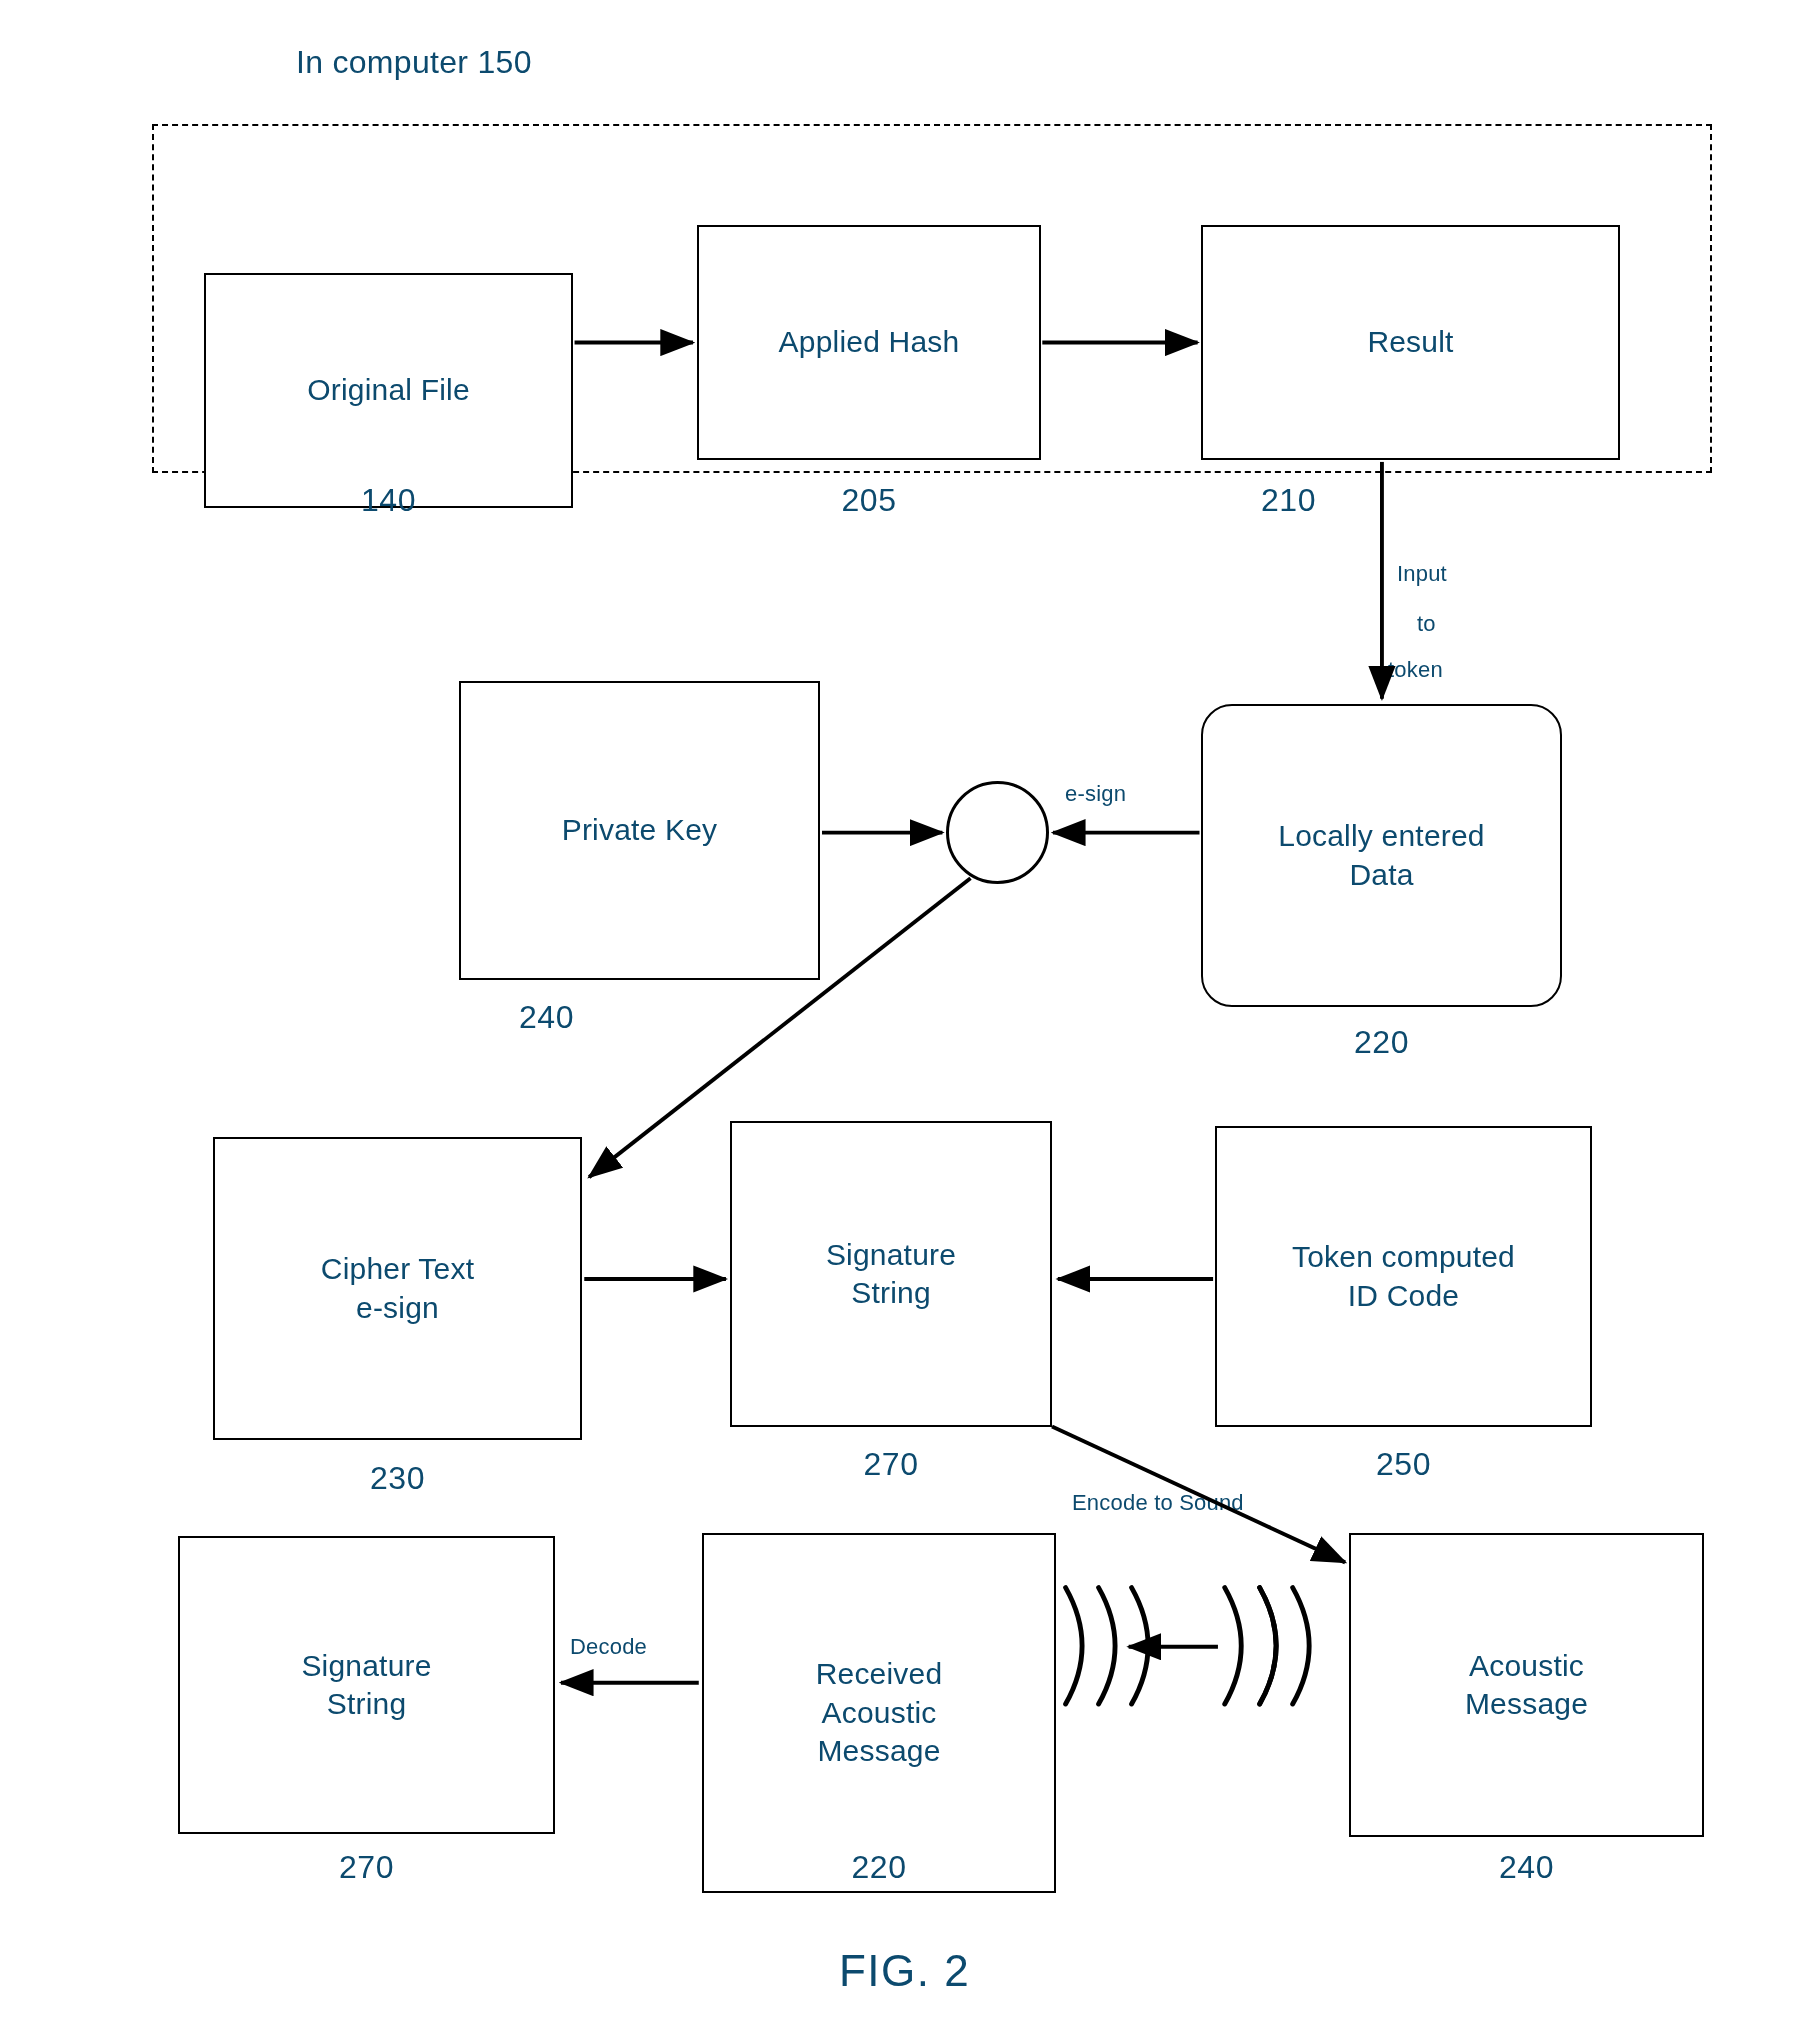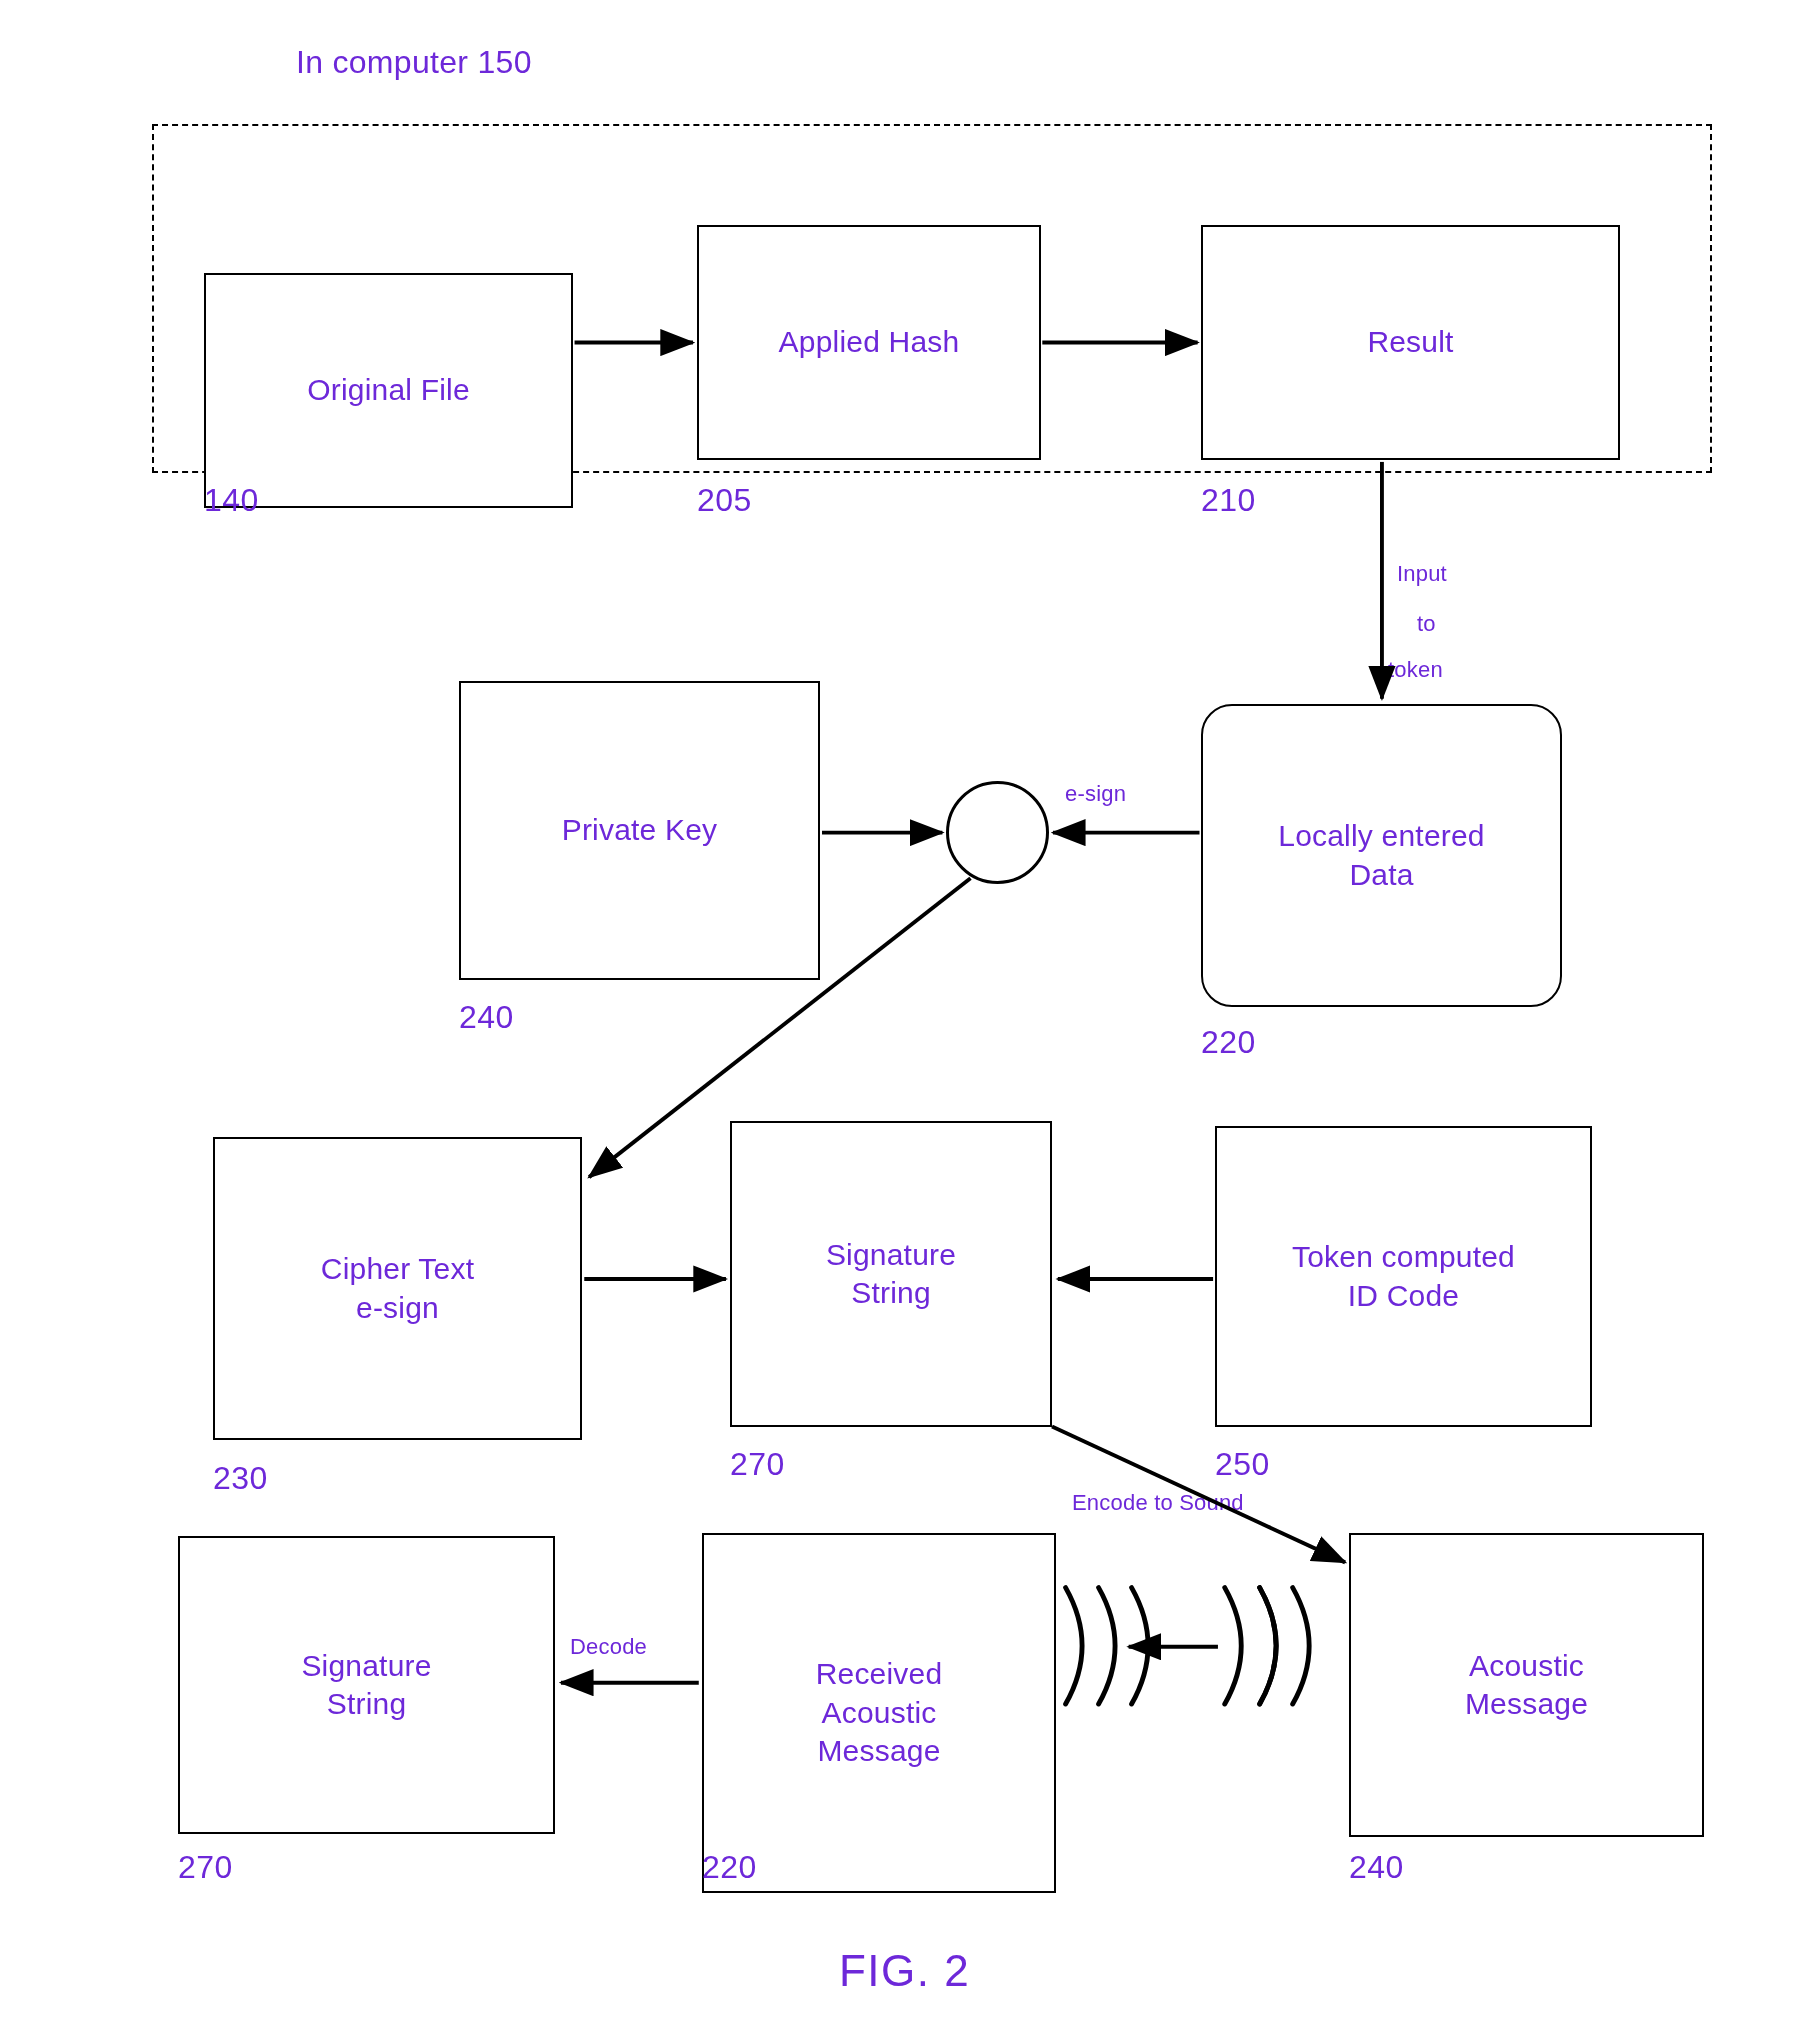--- a/index.html
+++ b/index.html
@@ -7,21 +7,21 @@
     margin: 0;
     padding: 0;
     background: #ffffff;
   }
   #page {
     position: relative;
     width: 1809px;
     height: 2034px;
     background: #ffffff;
     font-family: "Liberation Sans", sans-serif;
-    color: #6d28d9;
+    color: #0c4a6e;
     overflow: hidden;
   }
   
   .abs { position: absolute; }
 
   
   .dashed-region {
     border: 2.9px dashed #000000;
     box-sizing: border-box;
   }
@@ -41,21 +41,21 @@
     padding: 3.9px 7.8px;
   }
   .box-label {
     white-space: pre-line;
   }
 
   
   .refnum {
     font-size: 32px;
     letter-spacing: 0.5px;
-    text-align: left;
+    text-align: center;
     white-space: nowrap;
   }
 
   
   .annot {
     font-size: 22px;
     letter-spacing: 0.2px;
     white-space: nowrap;
   }
 

